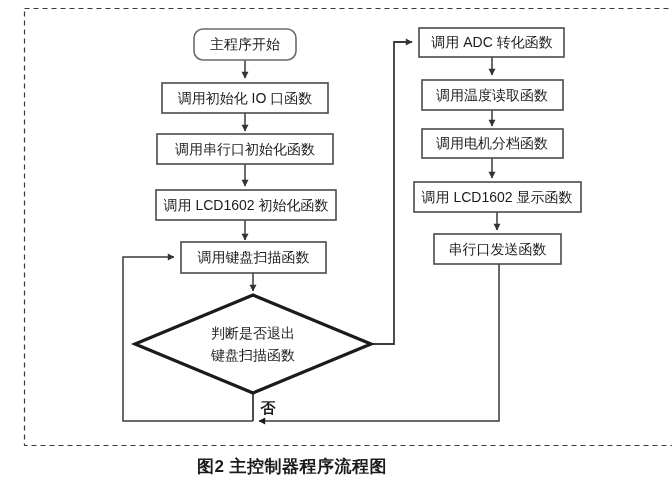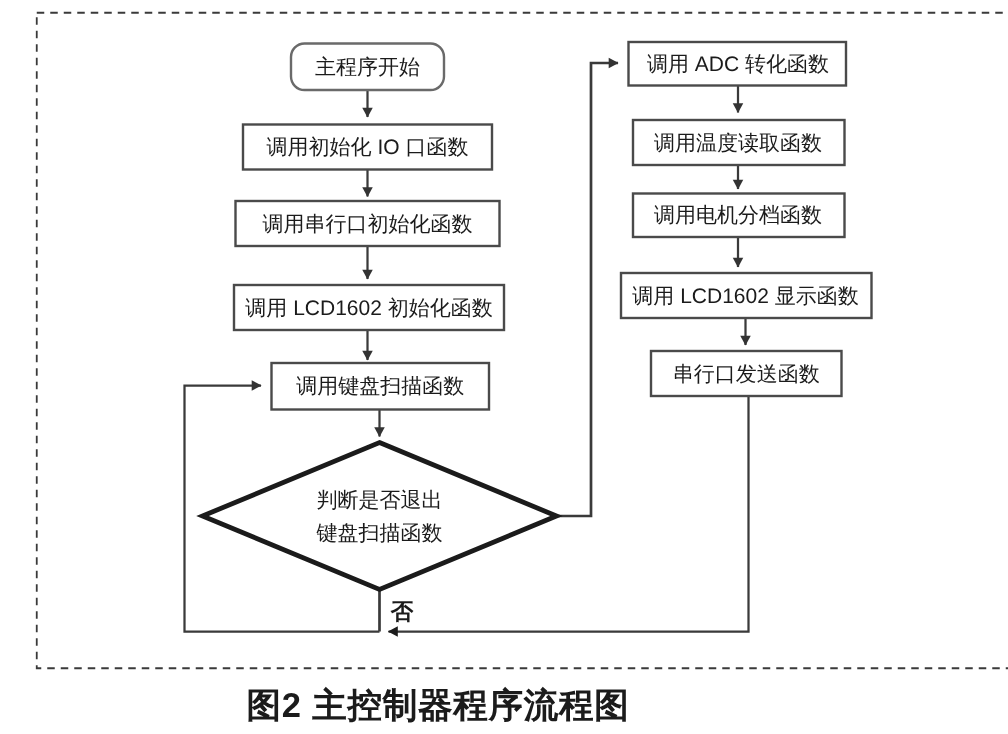--- a/index.html
+++ b/index.html
@@ -43,21 +43,21 @@
     text-anchor: middle;
     dominant-baseline: middle;
   }
   .caption {
     position: absolute;
     left: 0;
     top: 455px;
     width: 552px;
     text-align: center;
     font-family: "Liberation Sans", "DejaVu Sans", sans-serif;
-    font-size: 23px;
+    font-size: 17px;
     font-weight: 700;
     color: #1b1b1b;
     letter-spacing: 0.5px;
   }
   .dashed-frame {
     fill: none;
     stroke: #3a3a3a;
     stroke-width: 1.2;
     stroke-dasharray: 5 4;
   }

